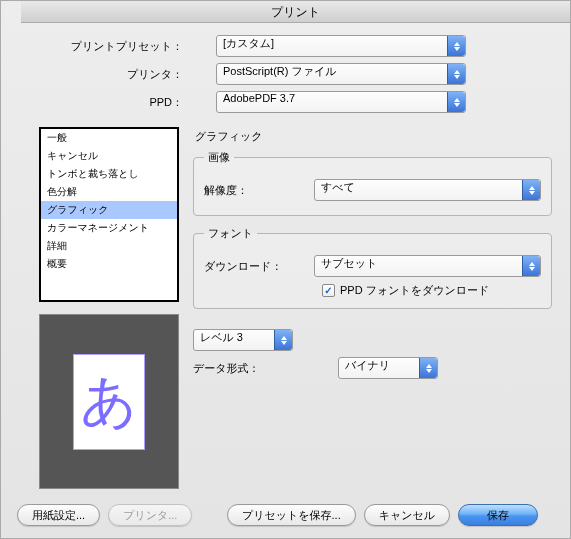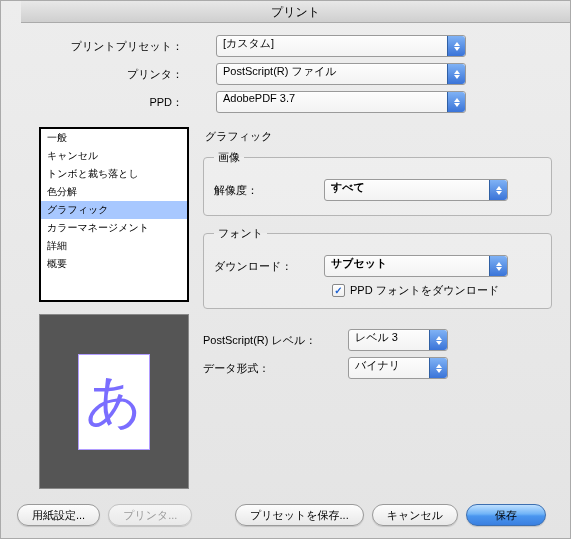--- a/index.html
+++ b/index.html
@@ -4,21 +4,21 @@
 <style>
 * { box-sizing: border-box; }
 body { margin: 0; font-family: "Hiragino Kaku Gothic Pro", "Lucida Grande", sans-serif; font-size: 11px; background: #fff; }
 .window { width: 571px; height: 539px; background: linear-gradient(#ededed, #e4e4e4); border: 1px solid #aaa; position: relative; padding-left: 20px; }
 .titlebar { height: 22px; background: linear-gradient(#e8e8e8, #cfcfcf); border-bottom: 1px solid #aaa; text-align: center; line-height: 22px; font-size: 12px; color: #000; }
 .top-section { padding: 12px 20px 4px; }
 .row { display: flex; align-items: center; margin-bottom: 6px; gap: 25px; }
 .row-label { width: 150px; text-align: right; padding-right: 8px; color: #000; }
 .select { background: linear-gradient(#fdfdfd,#f3f3f3); border: 1px solid #9a9a9a; border-radius: 3px; height: 22px; display: flex; align-items: flex-start; padding: 0 6px; position: relative; box-shadow: 0 1px 0 rgba(255,255,255,0.6) inset; }
 .select-wide { width: 250px; }
-.select-med { width: 184px; font-weight: bold; }
+.select-med { width: 227px; }
 .select-sm { width: 100px; }
 .select-cap { position: absolute; right: 0; top: 0; bottom: 0; width: 18px; background: linear-gradient(#7fb2f5,#3a74d8); border-left: 1px solid #2f5fa3; border-radius: 0 3px 3px 0; display: flex; flex-direction: column; align-items: center; justify-content: center; }
 .select-cap::before, .select-cap::after { content: ""; width: 0; height: 0; border-left: 3px solid transparent; border-right: 3px solid transparent; }
 .select-cap::before { border-bottom: 4px solid #fff; margin-bottom: 1px; }
 .select-cap::after { border-top: 4px solid #fff; }
 .mid { display: flex; padding: 4px 18px 0; gap: 14px; }
 .leftcol { width: 150px; display: flex; flex-direction: column; gap: 12px; }
 .listbox { border: 2px solid #000; background: #fff; height: 175px; overflow: hidden; }
 .listbox .item { padding: 2px 6px; color: #000; font-size: 10px; line-height: 14px; }
 .listbox .item.sel { background: #a8c8ff; }
@@ -29,21 +29,21 @@
 .section-title { font-size: 11px; color: #000; margin: 2px 0 6px 2px; }
 fieldset { border: 1px solid #b5b5b5; border-radius: 4px; margin: 0 0 10px 0; padding: 10px 10px 10px; background: rgba(255,255,255,0.2); }
 legend { padding: 0 4px; color: #000; font-size: 11px; }
 .field-row { display: flex; align-items: center; margin: 4px 0; }
 .field-label { width: 110px; text-align: left; padding-right: 8px; }
 .checkbox-row { display: flex; align-items: center; margin: 6px 0 0 118px; }
 .chk { width: 13px; height: 13px; border: 1px solid #888; border-radius: 2px; background: linear-gradient(#fff,#eee); margin-right: 5px; display: flex; align-items: center; justify-content: center; font-size: 10px; color: #1a5fd0; font-weight: bold; }
 .bottom-row { padding: 6px 0 0 0; }
 .bottom-row .field-row { margin-bottom: 6px; }
 .bottom-row .field-label { width: 145px; }
-.footer { position: absolute; bottom: 0; left: 0; right: 8px; padding: 10px 16px 12px; display: flex; gap: 8px; align-items: center; }
+.footer { position: absolute; bottom: 0; left: 0; right: 16px; padding: 10px 16px 12px; display: flex; gap: 8px; align-items: center; }
 .btn { height: 22px; border: 1px solid #9a9a9a; border-radius: 11px; background: linear-gradient(#fdfdfd,#e8e8e8); padding: 0 14px; font-size: 11px; color: #000; display: inline-flex; align-items: center; justify-content: center; box-shadow: 0 1px 1px rgba(0,0,0,0.15); }
 .btn.disabled { color: #999; border-color: #c2c2c2; background: linear-gradient(#f5f5f5,#e9e9e9); }
 .btn.primary { background: linear-gradient(#bfe0ff,#6fb3f7 45%,#4a96ef 55%,#3a7fe0); border-color: #3d6fb0; color: #000; min-width: 80px; }
 .spacer { flex: 1; }
 </style>
 </head>
 <body>
 
 <div class="window">
   <div class="titlebar">プリント</div>
@@ -115,21 +115,20 @@
           </div>
         </div>
         <div class="checkbox-row">
           <span class="chk">✓</span>
           <span>PPD フォントをダウンロード</span>
         </div>
       </fieldset>
 
       <div class="bottom-row">
         <div class="field-row">
-          <div class="field-label">PostScript(R) レベル：</div>
           <div class="select select-sm">
             <span>レベル 3</span>
             <span class="select-cap"></span>
           </div>
         </div>
         <div class="field-row">
           <div class="field-label">データ形式：</div>
           <div class="select select-sm">
             <span>バイナリ</span>
             <span class="select-cap"></span>

